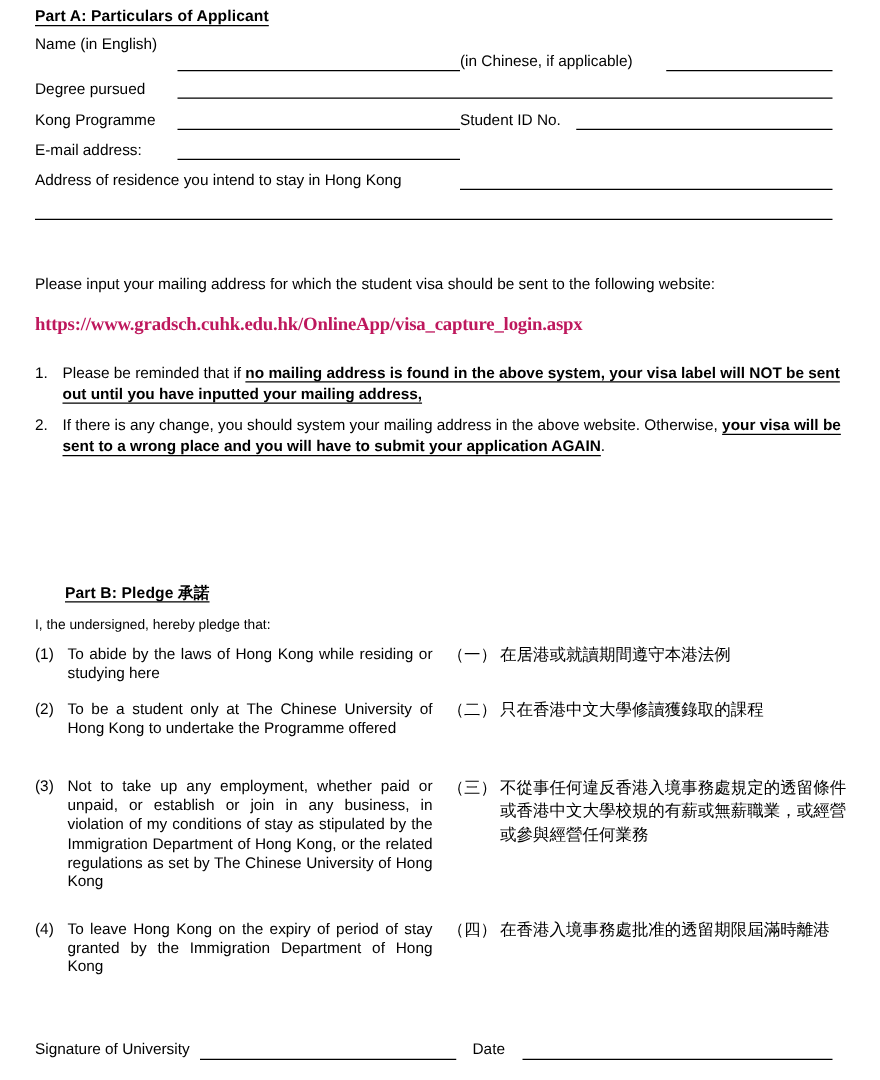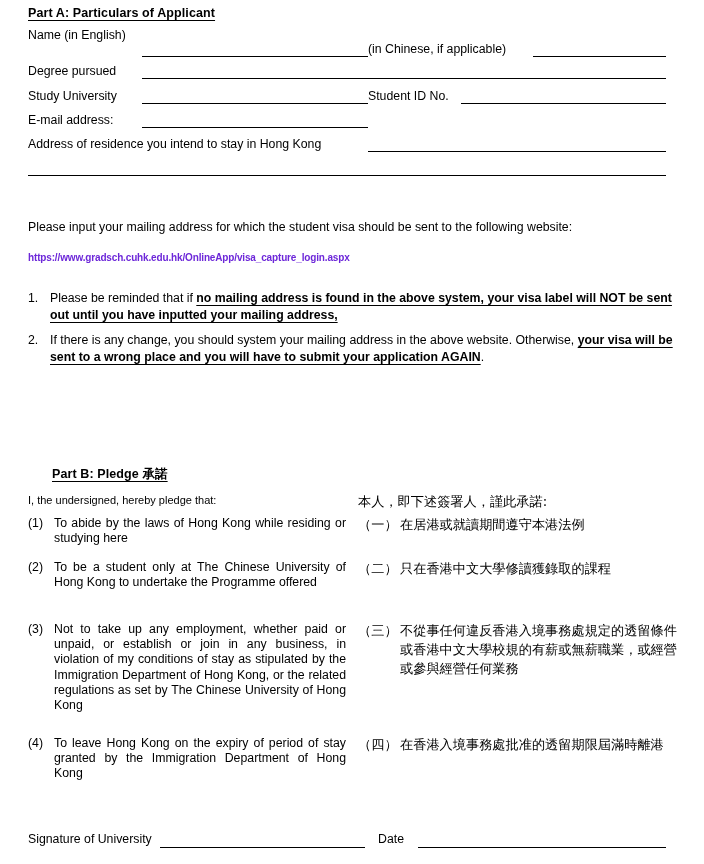--- a/index.html
+++ b/index.html
@@ -57,25 +57,26 @@
     position: absolute;
     left: 28px;
     top: 220px;
     font-size: 12.3px;
     white-space: nowrap;
   }
   #visa-url {
     position: absolute;
     left: 28px;
     top: 252px;
-    font-size: 10px;
+    font-size: 15px;
     font-weight: bold;
-    color: #6d28d9;
+    color: #be185d;
     letter-spacing: -0.15px;
     white-space: nowrap;
+    font-family: Liberation Serif, serif;
   }
 
   .numlist {
     position: absolute;
     left: 28px;
     width: 648px;
     font-size: 12.3px;
   }
   .numitem {
     position: relative;
@@ -182,21 +183,21 @@
   <div class="underline-head abs" id="partA-title">Part A: Particulars of Applicant</div>
 
   <div class="formrow" style="top:28px;left:28px;">Name (in English)</div>
   <div class="fline" style="left:142px;top:56px;width:226px;"></div>
   <div class="formrow" style="top:42px;left:368px;">(in Chinese, if applicable)</div>
   <div class="fline" style="left:533px;top:56px;width:133px;"></div>
 
   <div class="formrow" style="top:64px;left:28px;">Degree pursued</div>
   <div class="fline" style="left:142px;top:78px;width:524px;"></div>
 
-  <div class="formrow" style="top:89px;left:28px;">Study University</div>
+  <div class="formrow" style="top:89px;left:28px;">Kong Programme</div>
   <div class="fline" style="left:142px;top:103px;width:226px;"></div>
   <div class="formrow" style="top:89px;left:368px;">Student ID No.</div>
   <div class="fline" style="left:461px;top:103px;width:205px;"></div>
 
   <div class="formrow" style="top:113px;left:28px;">E-mail address:</div>
   <div class="fline" style="left:142px;top:127px;width:226px;"></div>
 
   <div class="formrow" style="top:137px;left:28px;">Address of residence you intend to stay in Hong Kong</div>
   <div class="fline" style="left:368px;top:151px;width:298px;"></div>
   <div class="fline" style="left:28px;top:175px;width:638px;"></div>
@@ -213,21 +214,20 @@
       <span class="marker">2.</span><span>If there is any change, you should system your mailing address in the above website. Otherwise, </span><span class="bu">your visa will be sent to a wrong place and you will have to submit your application AGAIN</span><span>.</span>
     </div>
   </div>
 
   <div class="underline-head abs" id="partB-title">Part B: Pledge  承諾</div>
 
   <div class="pledge-wrap">
 
     <div class="pledge-intro-row">
       <div class="pl-en-intro">I, the undersigned, hereby pledge that:</div>
-      <div class="pl-zh-intro">本人，即下述簽署人，謹此承諾:</div>
     </div>
 
     <div class="pledge-item" style="height:34px;">
       <div class="en-col">
         <span class="enmark">(1)</span>
         <span class="entext just">To abide by the laws of Hong Kong while residing or studying here</span>
       </div>
       <div class="zh-col">
         <span class="zhmark">（一）</span>
         <span class="zhtext">在居港或就讀期間遵守本港法例</span>

